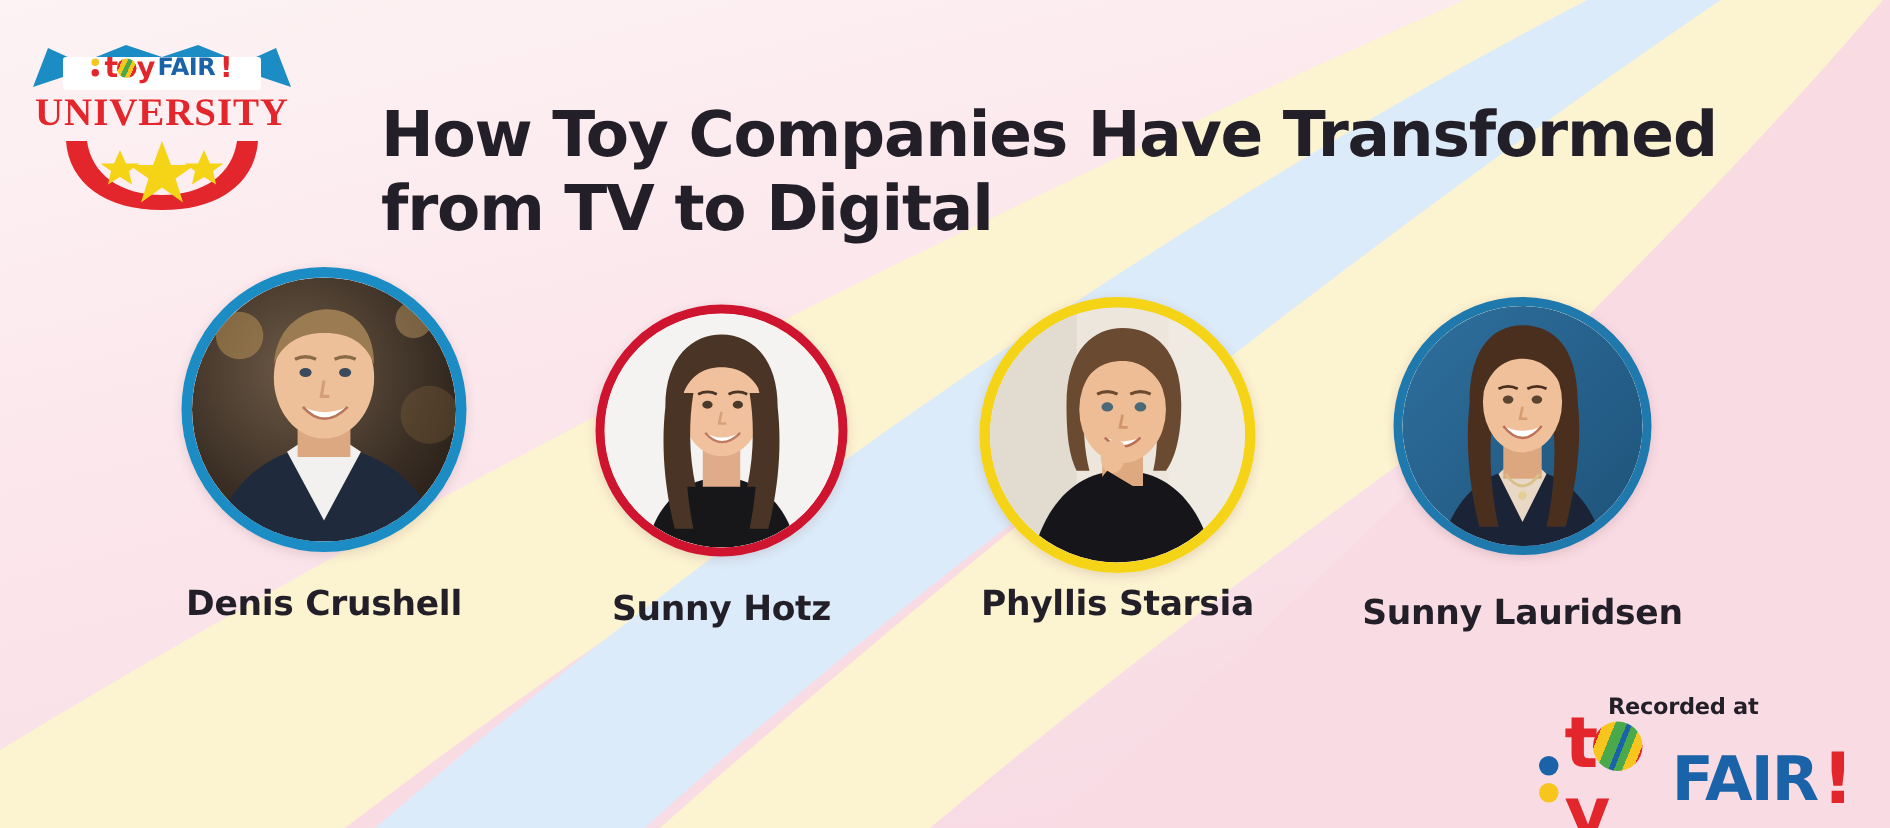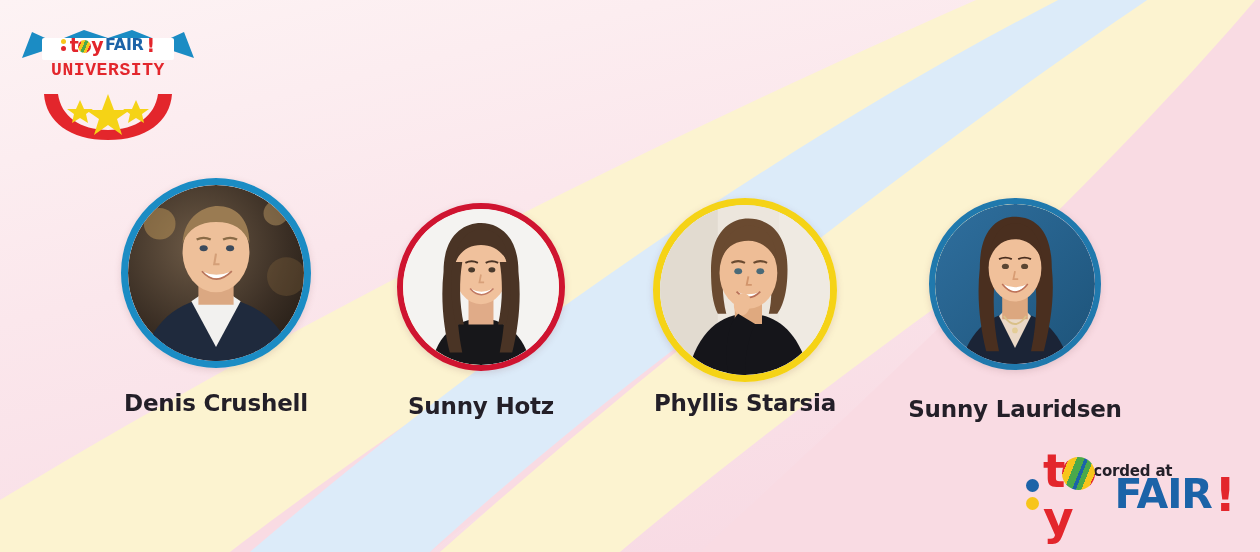--- a/index.html
+++ b/index.html
@@ -108,23 +108,23 @@
     color: #e3262c;
     line-height: 1;
     margin-left: 1px;
   }
   .tfu-university {
     position: absolute;
     left: 0;
     top: 46px;
     width: 180px;
     text-align: center;
-    font-family: Liberation Mono, monospace;
-    font-weight: bold;
-    font-size: 18px;
+    font-family: Liberation Serif, serif;
+    font-weight: bold;
+    font-size: 26px;
     letter-spacing: 0.6px;
     color: #e3262c;
   }
   .tfu-swoosh {
     position: absolute;
     left: 22px;
     top: 78px;
     width: 136px;
     height: 50px;
   }
@@ -209,21 +209,21 @@
     top: 0px;
     font-family: "DejaVu Sans", sans-serif;
     font-weight: bold;
     font-size: 15px;
     letter-spacing: -0.2px;
     color: #231f28;
   }
   .rec-wordmark {
     position: absolute;
     left: 0;
-    top: 8px;
+    top: 33px;
     display: flex;
     align-items: center;
     height: 48px;
     justify-content: space-between;
   }
   .rec-colon {
     display: inline-flex;
     flex-direction: column;
     gap: 5px;
     margin-right: 4px;
@@ -326,20 +326,24 @@
     <div class="tfu-university">UNIVERSITY</div>
 
     <svg class="tfu-swoosh" viewBox="0 0 136 50">
       <path d="M4 2 C6 30 30 48 68 48 C106 48 130 30 132 2 L118 2 C115 24 96 38 68 38 C40 38 21 24 18 2 Z" fill="#e3262c"></path>
       <polygon fill="#f5d316" points="68,2 74,18 90,18 77,27 82,43 68,33 54,43 59,27 46,18 62,18"></polygon>
       <polygon fill="#f5d316" points="40,8 44,17 53,17 46,22 48,31 40,26 32,31 34,22 27,17 36,17"></polygon>
       <polygon fill="#f5d316" points="96,8 100,17 109,17 102,22 104,31 96,26 88,31 90,22 83,17 92,17"></polygon>
     </svg>
   </div>
 
+  <h1 id="title">
+    <span class="ln">How Toy Companies Have Transformed</span>
+    <span class="ln">from TV to Digital</span>
+  </h1>
 
   <div id="speakers">
 
     <div class="speaker" id="sp-0">
       <div class="avatar" style="border-color: rgb(27, 140, 196);">
         <svg class="photo" viewBox="0 0 100 100" preserveAspectRatio="xMidYMid slice">
           <defs>
             <radialGradient id="bg0" cx="0.4" cy="0.35" r="0.85">
               <stop offset="0" stop-color="#6d5a46"></stop>
               <stop offset="0.6" stop-color="#3a2e24"></stop>

